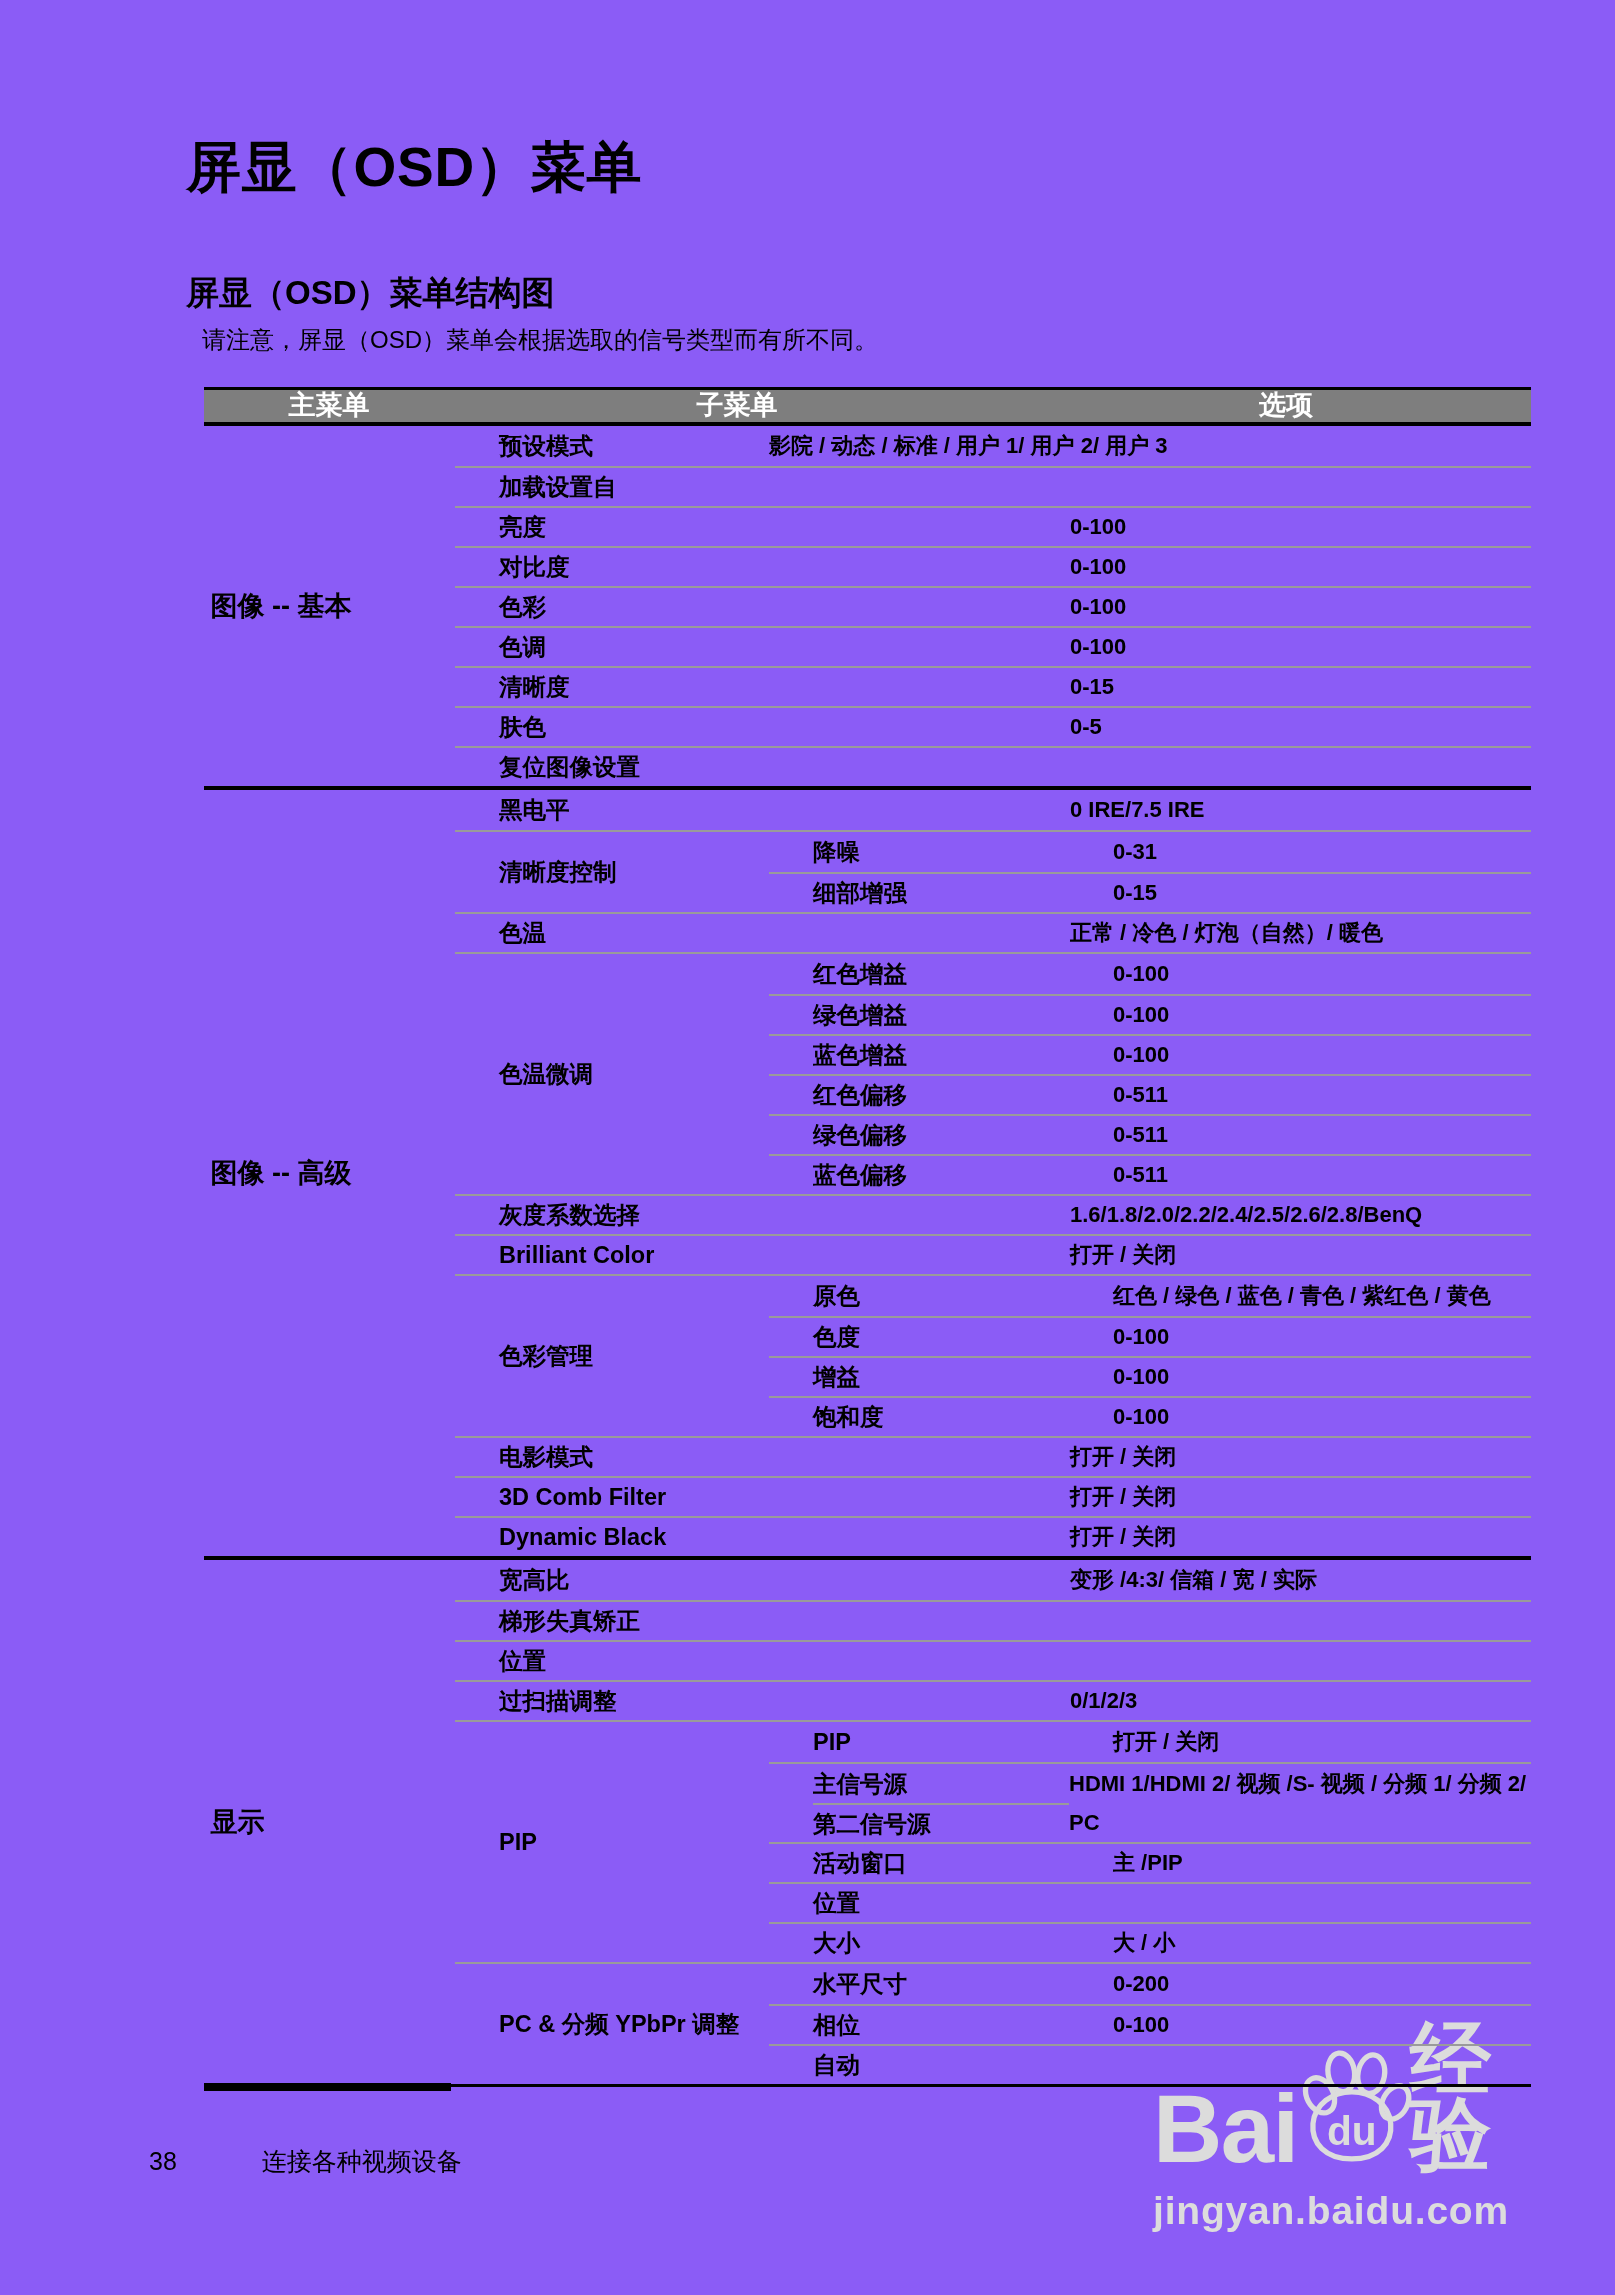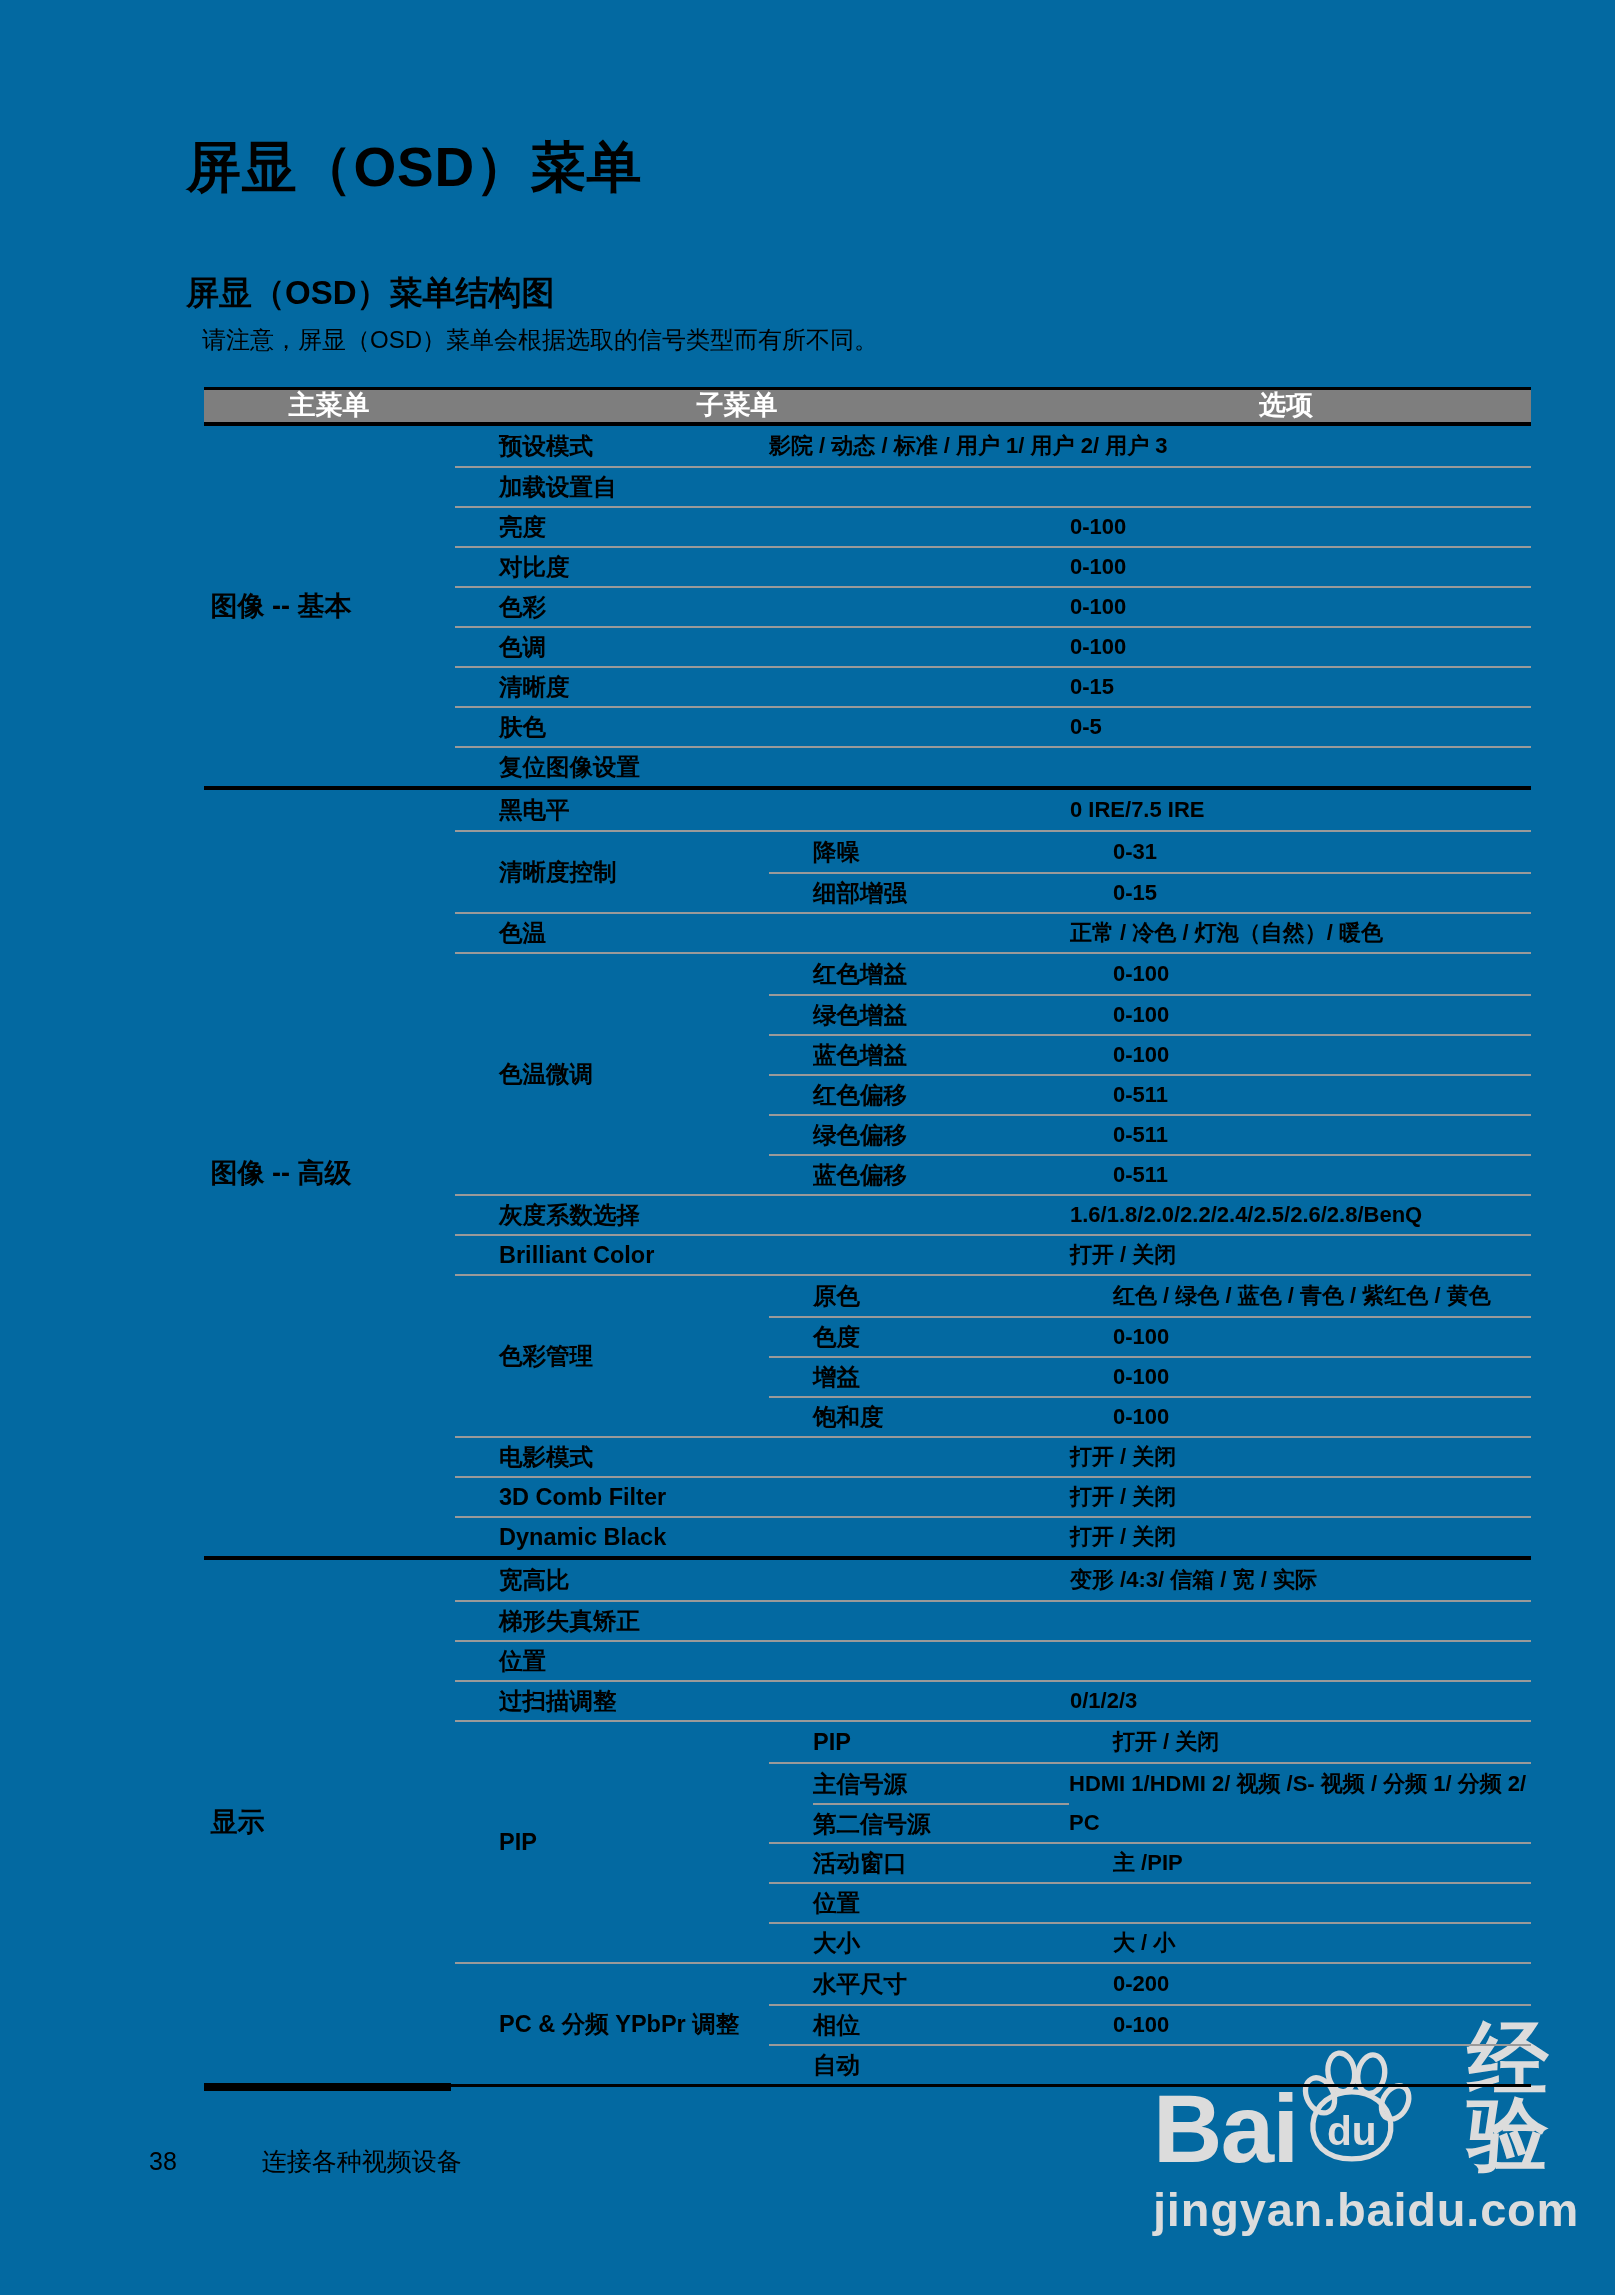--- a/index.html
+++ b/index.html
@@ -1,18 +1,18 @@
 <!DOCTYPE html>
 <html style="--header-bg: #7e7e7e; --divider: #9a9a9a; --wm: #dcdcdc;font-size:13px"><head>
 <meta charset="utf-8">
 <style>
   * { margin:0; padding:0; box-sizing:border-box; }
   html,body { background:#fff; }
   body { width:1616px; height:2295px; font-family:"Liberation Sans","DejaVu Sans",sans-serif; color:#000; }
-  .page { position:relative; width:1616px; height:2295px; background:#0369a1; overflow:hidden;text-align:right; }
+  .page { position:relative; width:1616px; height:2295px; background:#8b5cf6; overflow:hidden; }
 
   .page-title { position:absolute; left:186px; top:131px; font-size:55px; font-weight:700; letter-spacing:0.8px; }
   .section-heading { position:absolute; left:186px; top:271px; font-size:33px; font-weight:700; }
   .note-text { position:absolute; left:202px; top:324px; font-size:24px; font-weight:400; }
 
   
   .osd-table { position:absolute; left:204px; top:387px; width:1327px; z-index:1;
                border-bottom:3.2px solid #000; }
   .osd-table::after { content:""; position:absolute; left:0; bottom:-7.3px; width:247px; height:8px; background:#000; }
 
@@ -48,21 +48,21 @@
   .cell-opt.two-line { flex-direction:column; align-items:stretch; justify-content:flex-start; }
   .opt-line { height:39px; display:flex; align-items:center; }
 
   
   .watermark { position:absolute; left:1153px; top:2022px; width:397px; z-index:0;
                color:var(--wm,#dcdcdc); }
   .wm-brand { display:flex; align-items:flex-end; }
   .wm-bai { font-size:96px; font-weight:700; line-height:0.88; letter-spacing:-1.6px; }
   .wm-paw { width:146px; height:139px; margin:0 -3.2px -8px -8px; }
   .wm-jy  { font-size:81px; font-weight:700; line-height:0.92; letter-spacing:1.6px; }
-  .wm-url { font-size:47px; font-weight:700; margin-top:11px; letter-spacing:0.8px; white-space:nowrap; }
+  .wm-url { font-size:39px; font-weight:700; margin-top:18px; letter-spacing:0.8px; white-space:nowrap; }
 
   
   .footer { position:absolute; top:2145px; left:149px; font-size:25px; }
   .pageno { display:inline-block; margin-right:78px; }
   .chapter { display:inline-block; }
 </style>
 </head>
 <body>
 
 <div class="page">

